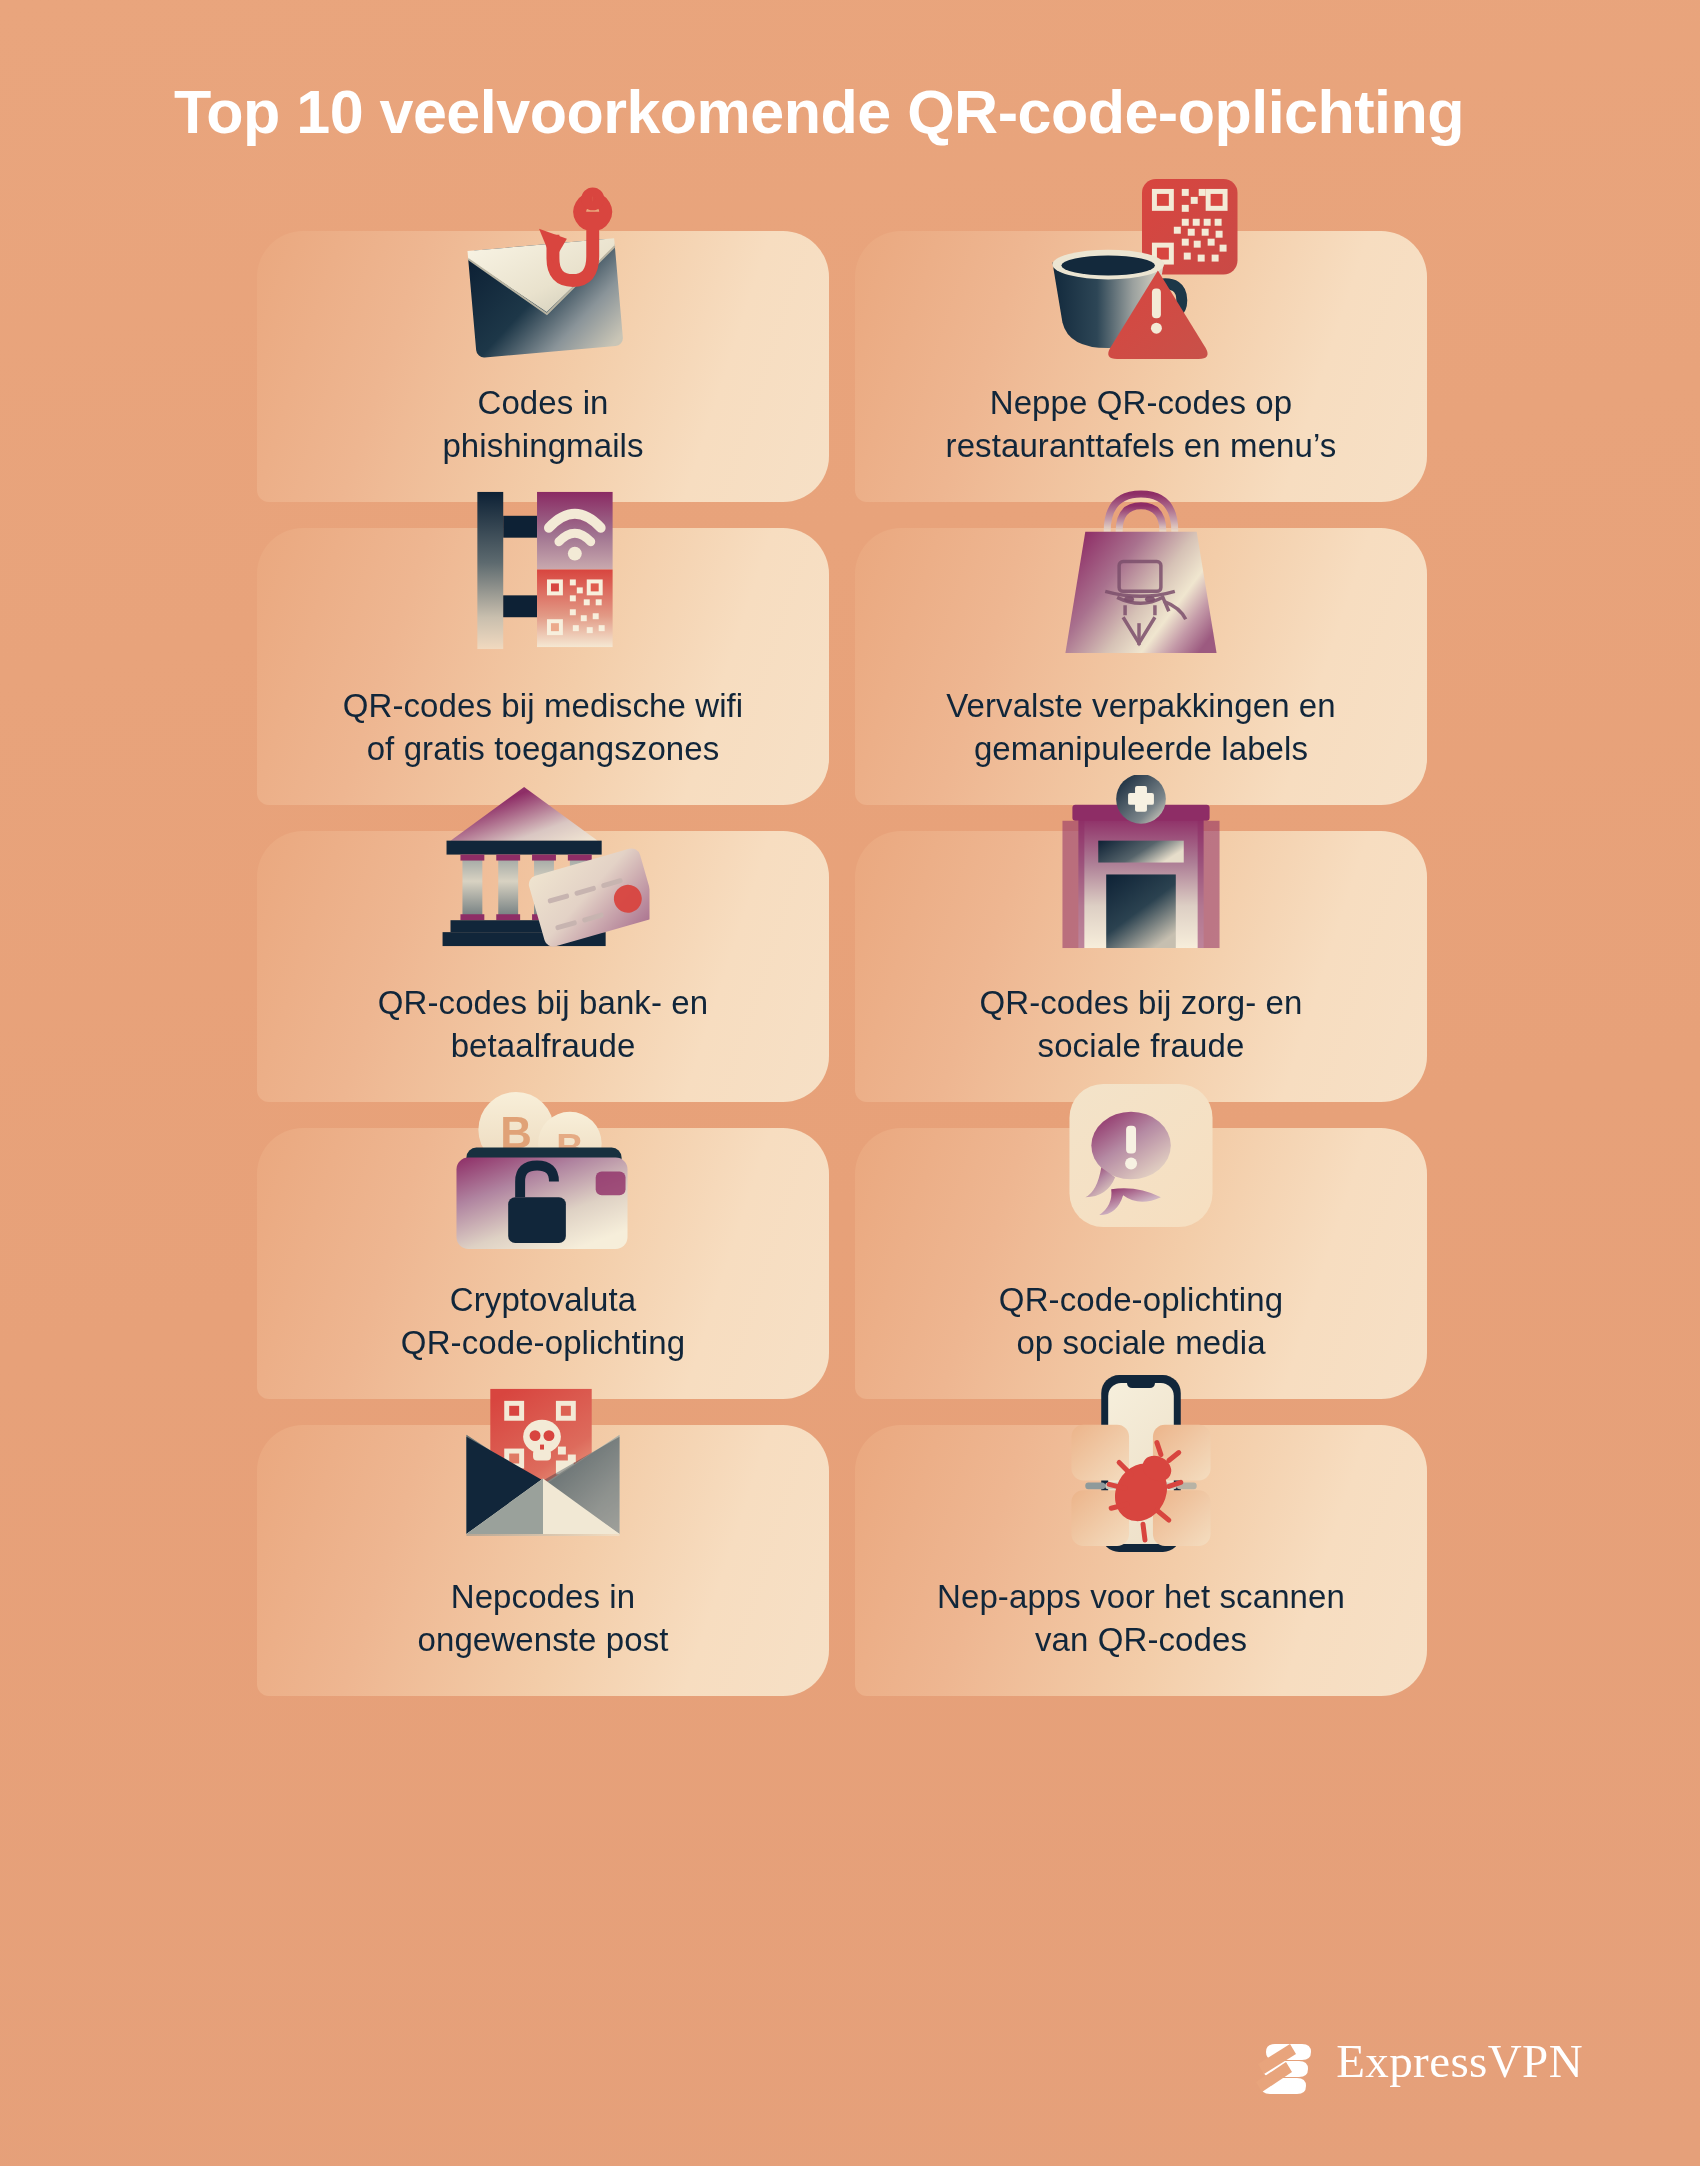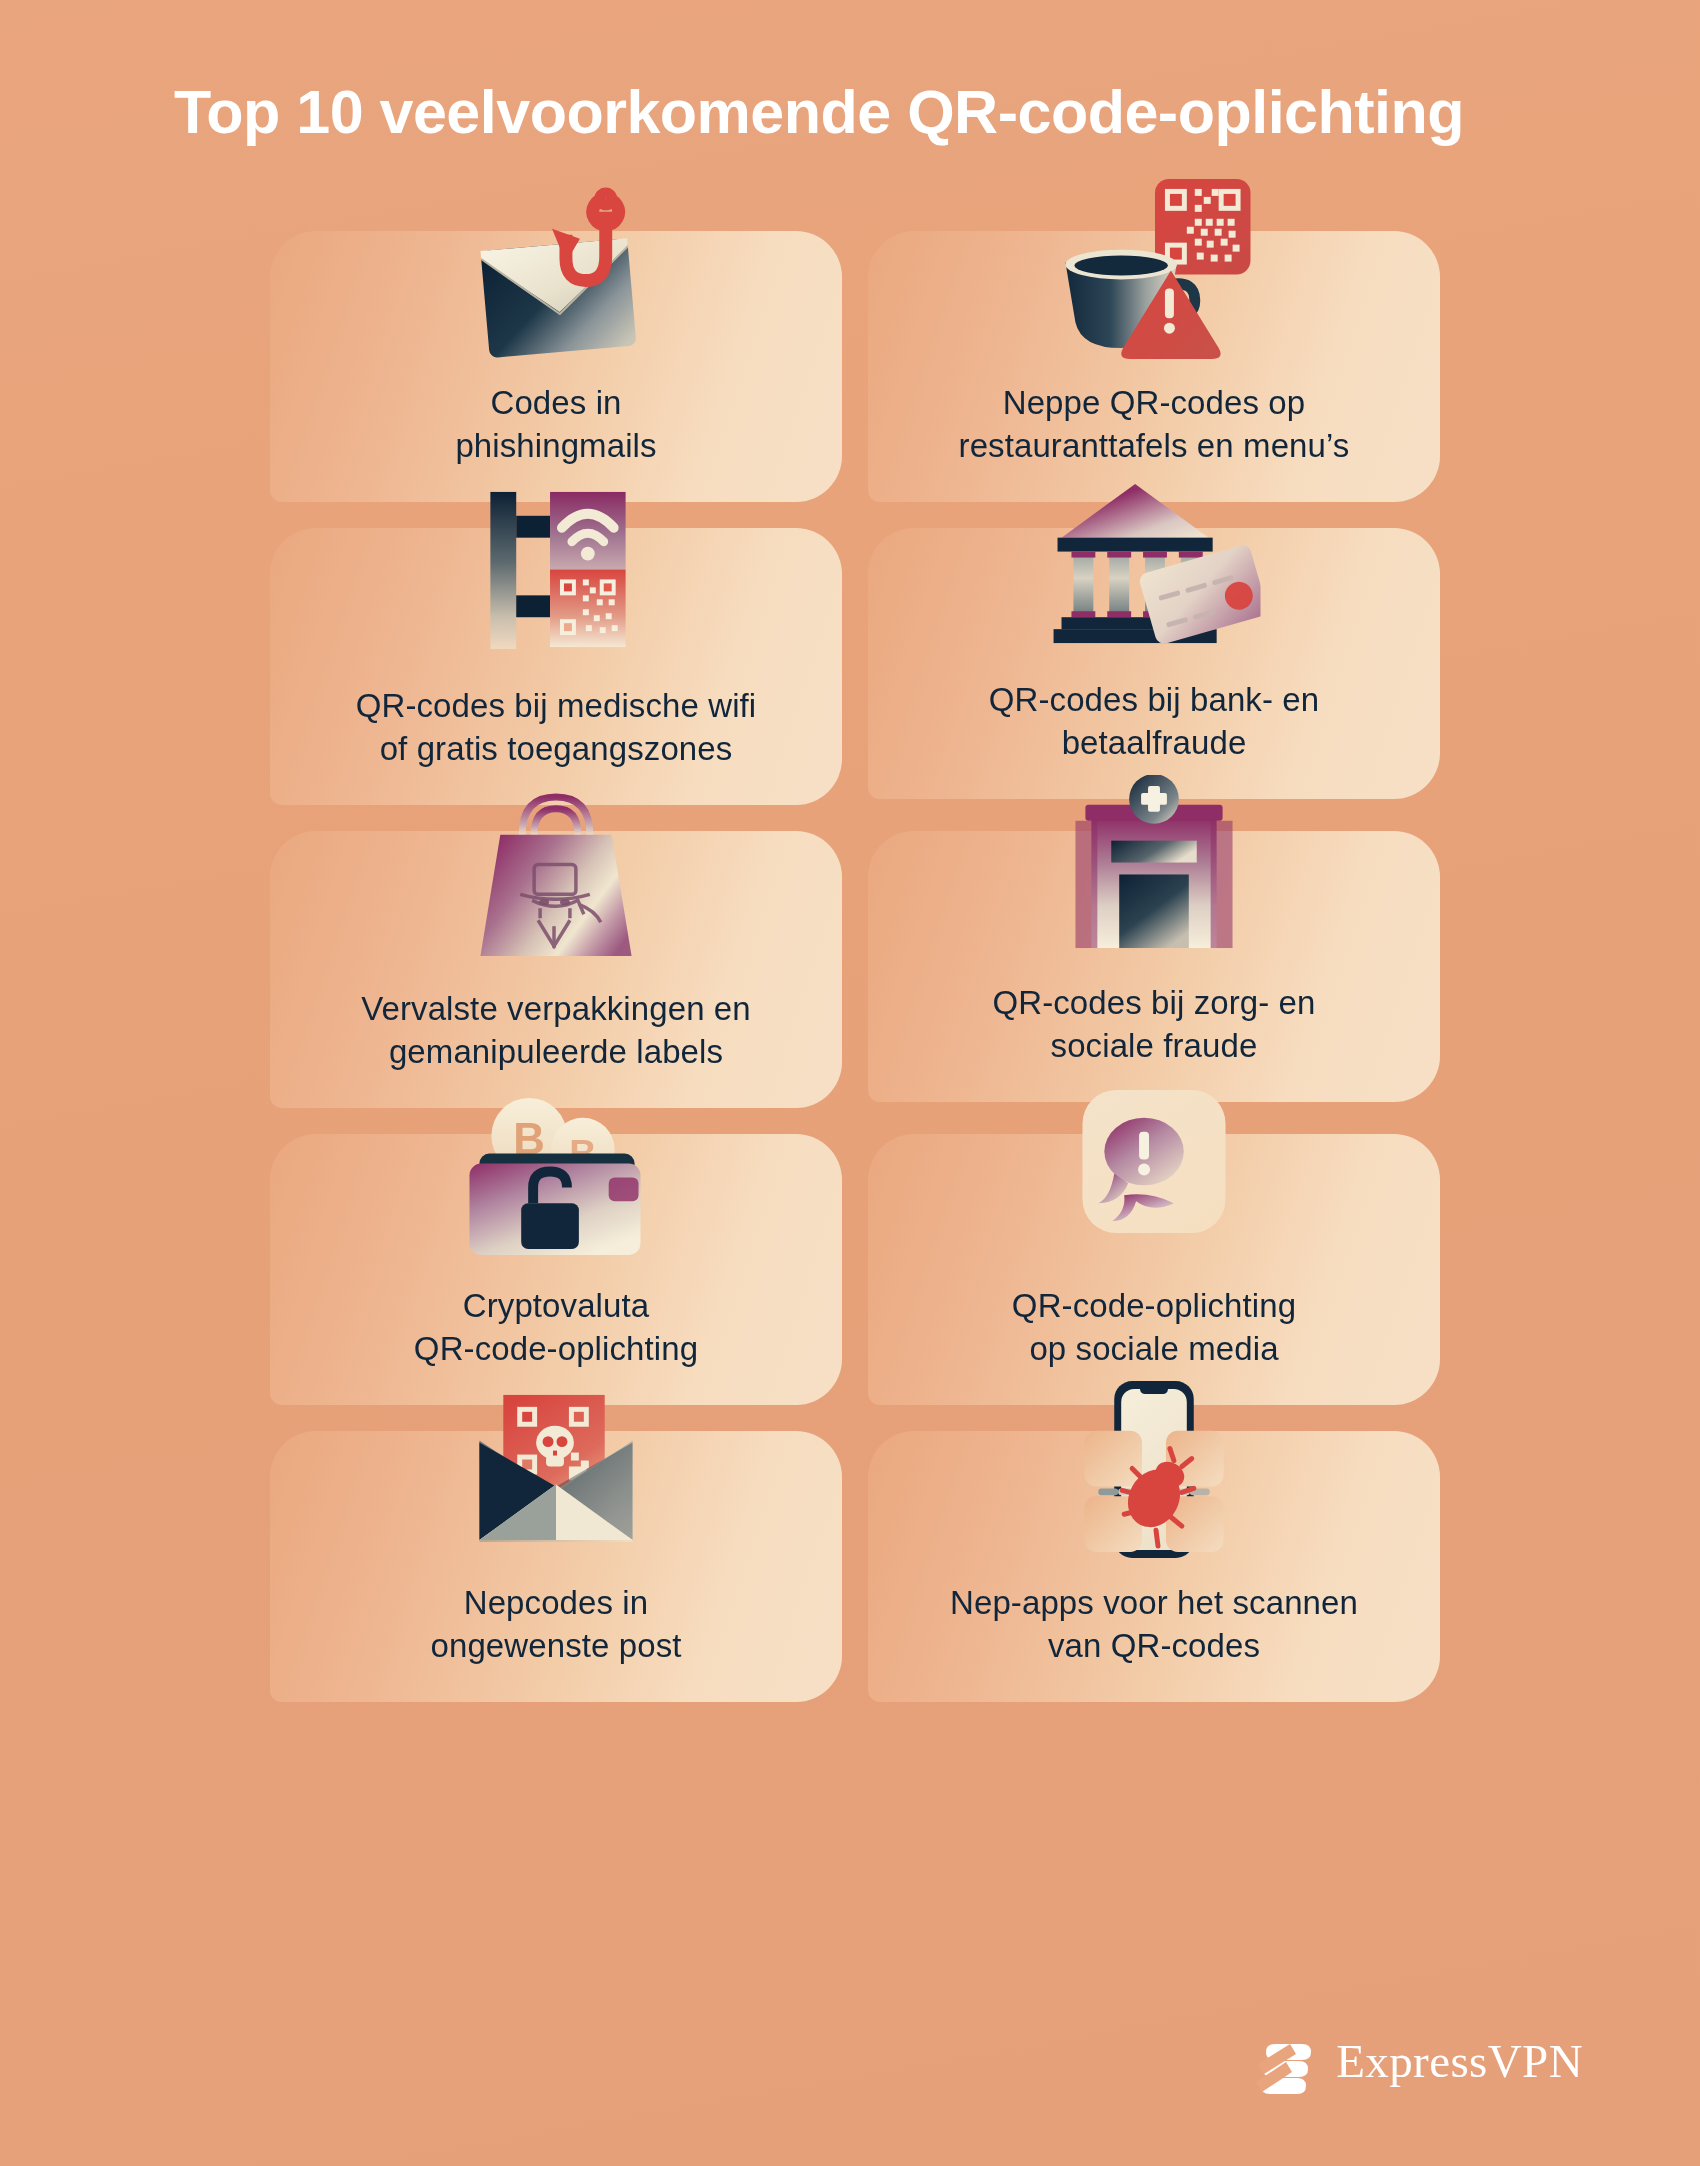--- a/index.html
+++ b/index.html
@@ -27,21 +27,21 @@
     font-size: 61px;
     line-height: 1.12;
     color: #ffffff;
     font-weight: 700;
     letter-spacing: -0.5px;
     white-space: nowrap;
   }
 
   .grid {
     position: absolute;
-    left: 270px;
+    left: 257px;
     top: 231px;
     width: 1204px;
     display: grid;
     grid-template-columns: 572px 572px;
     column-gap: 60px;
     row-gap: 36px;
     gap: 26px;
   }
 
   .card {
@@ -250,20 +250,59 @@
             <rect x="120" y="146" width="6" height="6"></rect>
               <rect x="134" y="148" width="6" height="6"></rect>
             <rect x="146" y="146" width="6" height="6"></rect>
           </g>
         </svg>
       </div>
       <div class="card-label">QR-codes bij medische wifi
 of gratis toegangszones</div>
     </div>
 
+    <div class="card r2">
+      <div class="icon-wrap" style="top:-54px;">
+        <svg width="179" height="185" viewBox="0 0 180 186">
+          <defs>
+            <linearGradient id="bag4" x1="0" y1="0.2" x2="1" y2="0.8">
+              <stop offset="0%" stop-color="#8e2d66"></stop>
+                <stop offset="30%" stop-color="#a9718e"></stop>
+              <stop offset="55%" stop-color="#d6c2b6"></stop>
+                <stop offset="72%" stop-color="#f0e6cf"></stop>
+              <stop offset="86%" stop-color="#c49aa8"></stop>
+                <stop offset="100%" stop-color="#9c5a80"></stop>
+            </linearGradient>
+            <linearGradient id="handle4" x1="0" y1="0" x2="0" y2="1">
+              <stop offset="0%" stop-color="#8e2d66"></stop>
+                <stop offset="70%" stop-color="#c7a2ad"></stop>
+              <stop offset="100%" stop-color="#edddc8"></stop>
+            </linearGradient>
+          </defs>
+          <path d="M56 58 q0 -38 34 -38 q34 0 34 38" fill="none" stroke="url(#handle4)" stroke-width="7"></path>
+          <path d="M68 58 q0 -26 22 -26 q22 0 22 26" fill="none" stroke="url(#handle4)" stroke-width="7"></path>
+          <path d="M34 58 L146 58 L166 180 L14 180 Z" fill="url(#bag4)"></path>
+
+          <g stroke="#7c4f6c" stroke-width="3.5" fill="none" opacity="0.85">
+            <rect x="68" y="88" width="42" height="30" rx="4"></rect>
+            <path d="M54 118 q36 10 70 0"></path>
+            <path d="M66 124 q24 12 46 0 L118 138"></path>
+            <path d="M74 132 L74 142 M104 132 L104 142"></path>
+            <path d="M72 144 L88 170 L104 144"></path>
+            <path d="M88 150 L88 172"></path>
+            <path d="M113 128 q16 6 22 18"></path>
+          </g>
+          <ellipse cx="78" cy="126" rx="5" ry="3" fill="#7c4f6c" opacity="0.9"></ellipse>
+          <ellipse cx="99" cy="126" rx="5" ry="3" fill="#7c4f6c" opacity="0.9"></ellipse>
+        </svg>
+      </div>
+      <div class="card-label">Vervalste verpakkingen en
+gemanipuleerde labels</div>
+    </div>
+
     <div class="card r3">
       <div class="icon-wrap" style="top:-52px;">
         <svg width="213" height="179" viewBox="0 0 214 180">
           <defs>
             <linearGradient id="roof5" x1="0" y1="0" x2="1" y2="1">
               <stop offset="0%" stop-color="#9b4c7b"></stop>
                 <stop offset="30%" stop-color="#8e2d66"></stop>
               <stop offset="72%" stop-color="#d9c6c2"></stop>
                 <stop offset="100%" stop-color="#f3e8d4"></stop>
             </linearGradient>
@@ -308,59 +347,20 @@
               <rect x="140" y="138" width="22" height="5" rx="2"></rect>
             </g>
             <circle cx="190" cy="132" r="14" fill="#d8453f" opacity="0.95"></circle>
           </g>
         </svg>
       </div>
       <div class="card-label">QR-codes bij bank- en
 betaalfraude</div>
     </div>
 
-    <div class="card r2">
-      <div class="icon-wrap" style="top:-54px;">
-        <svg width="179" height="185" viewBox="0 0 180 186">
-          <defs>
-            <linearGradient id="bag4" x1="0" y1="0.2" x2="1" y2="0.8">
-              <stop offset="0%" stop-color="#8e2d66"></stop>
-                <stop offset="30%" stop-color="#a9718e"></stop>
-              <stop offset="55%" stop-color="#d6c2b6"></stop>
-                <stop offset="72%" stop-color="#f0e6cf"></stop>
-              <stop offset="86%" stop-color="#c49aa8"></stop>
-                <stop offset="100%" stop-color="#9c5a80"></stop>
-            </linearGradient>
-            <linearGradient id="handle4" x1="0" y1="0" x2="0" y2="1">
-              <stop offset="0%" stop-color="#8e2d66"></stop>
-                <stop offset="70%" stop-color="#c7a2ad"></stop>
-              <stop offset="100%" stop-color="#edddc8"></stop>
-            </linearGradient>
-          </defs>
-          <path d="M56 58 q0 -38 34 -38 q34 0 34 38" fill="none" stroke="url(#handle4)" stroke-width="7"></path>
-          <path d="M68 58 q0 -26 22 -26 q22 0 22 26" fill="none" stroke="url(#handle4)" stroke-width="7"></path>
-          <path d="M34 58 L146 58 L166 180 L14 180 Z" fill="url(#bag4)"></path>
-
-          <g stroke="#7c4f6c" stroke-width="3.5" fill="none" opacity="0.85">
-            <rect x="68" y="88" width="42" height="30" rx="4"></rect>
-            <path d="M54 118 q36 10 70 0"></path>
-            <path d="M66 124 q24 12 46 0 L118 138"></path>
-            <path d="M74 132 L74 142 M104 132 L104 142"></path>
-            <path d="M72 144 L88 170 L104 144"></path>
-            <path d="M88 150 L88 172"></path>
-            <path d="M113 128 q16 6 22 18"></path>
-          </g>
-          <ellipse cx="78" cy="126" rx="5" ry="3" fill="#7c4f6c" opacity="0.9"></ellipse>
-          <ellipse cx="99" cy="126" rx="5" ry="3" fill="#7c4f6c" opacity="0.9"></ellipse>
-        </svg>
-      </div>
-      <div class="card-label">Vervalste verpakkingen en
-gemanipuleerde labels</div>
-    </div>
-
     <div class="card r3">
       <div class="icon-wrap" style="top:-56px;">
         <svg width="169" height="185" viewBox="0 0 170 186">
           <defs>
             <linearGradient id="bld6" x1="0" y1="0" x2="0" y2="1">
               <stop offset="0%" stop-color="#8e2d66"></stop>
                 <stop offset="35%" stop-color="#ad7d95"></stop>
               <stop offset="68%" stop-color="#ddcfc4"></stop>
                 <stop offset="100%" stop-color="#f7eedb"></stop>
             </linearGradient>

